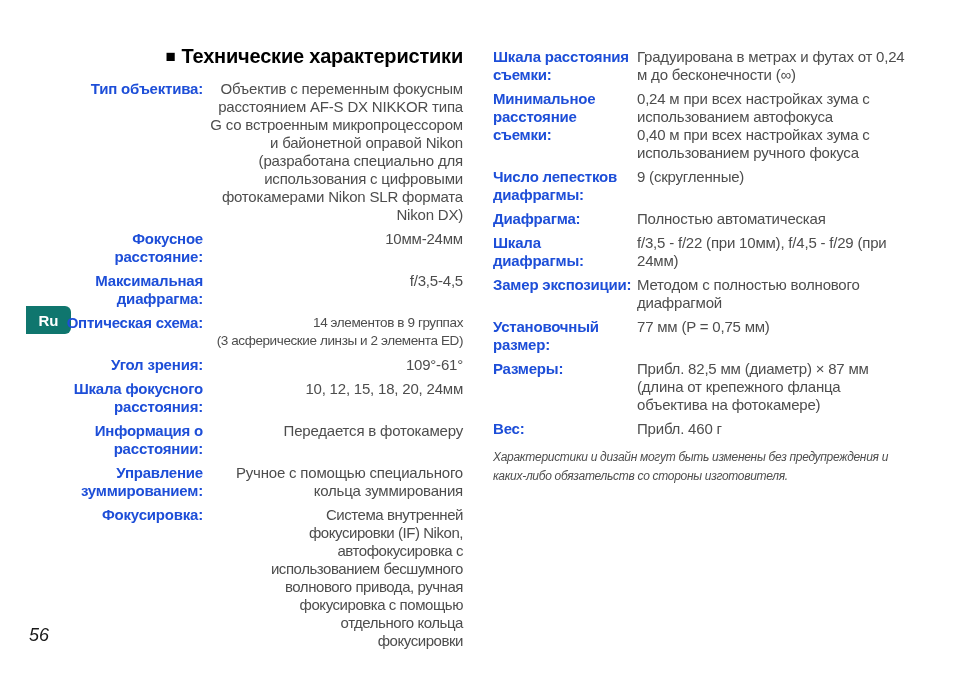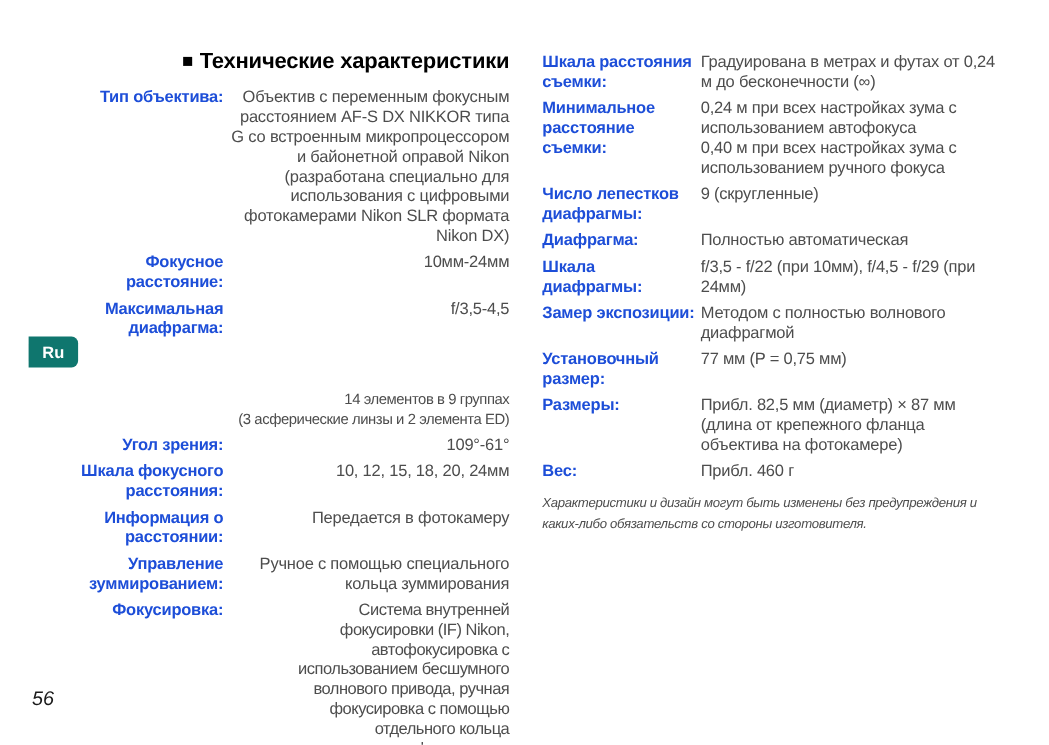--- a/index.html
+++ b/index.html
@@ -85,21 +85,20 @@
     line-height: 18px;
     color: #4d4d4d;
     letter-spacing: -0.2px;
     white-space: pre-line;
   }
   
   #specs-left .spec-row:nth-child(4) .spec-value {
     font-size: 13.5px;
     line-height: 18px;
     letter-spacing: -0.4px;
-    margin-top: 40px;
   }
   
   #specs-left .spec-row:nth-child(9) .spec-value {
     letter-spacing: -0.45px;
     margin-left: 47px;
   }
   .footnote {
     margin-top: 10px;
     font-size: 12px;
     line-height: 19px;
@@ -138,20 +137,21 @@
     <div class="spec-label">Фокусное расстояние:</div>
     <div class="spec-value">10мм-24мм</div>
   </div>
 
   <div class="spec-row">
     <div class="spec-label">Максимальная диафрагма:</div>
     <div class="spec-value">f/3,5-4,5</div>
   </div>
 
   <div class="spec-row">
+    <div class="spec-label">Оптическая схема:</div>
     <div class="spec-value">14 элементов в 9 группах
 (3 асферические линзы и 2 элемента ED)</div>
   </div>
 
   <div class="spec-row">
     <div class="spec-label">Угол зрения:</div>
     <div class="spec-value">109°-61°</div>
   </div>
 
   <div class="spec-row">

